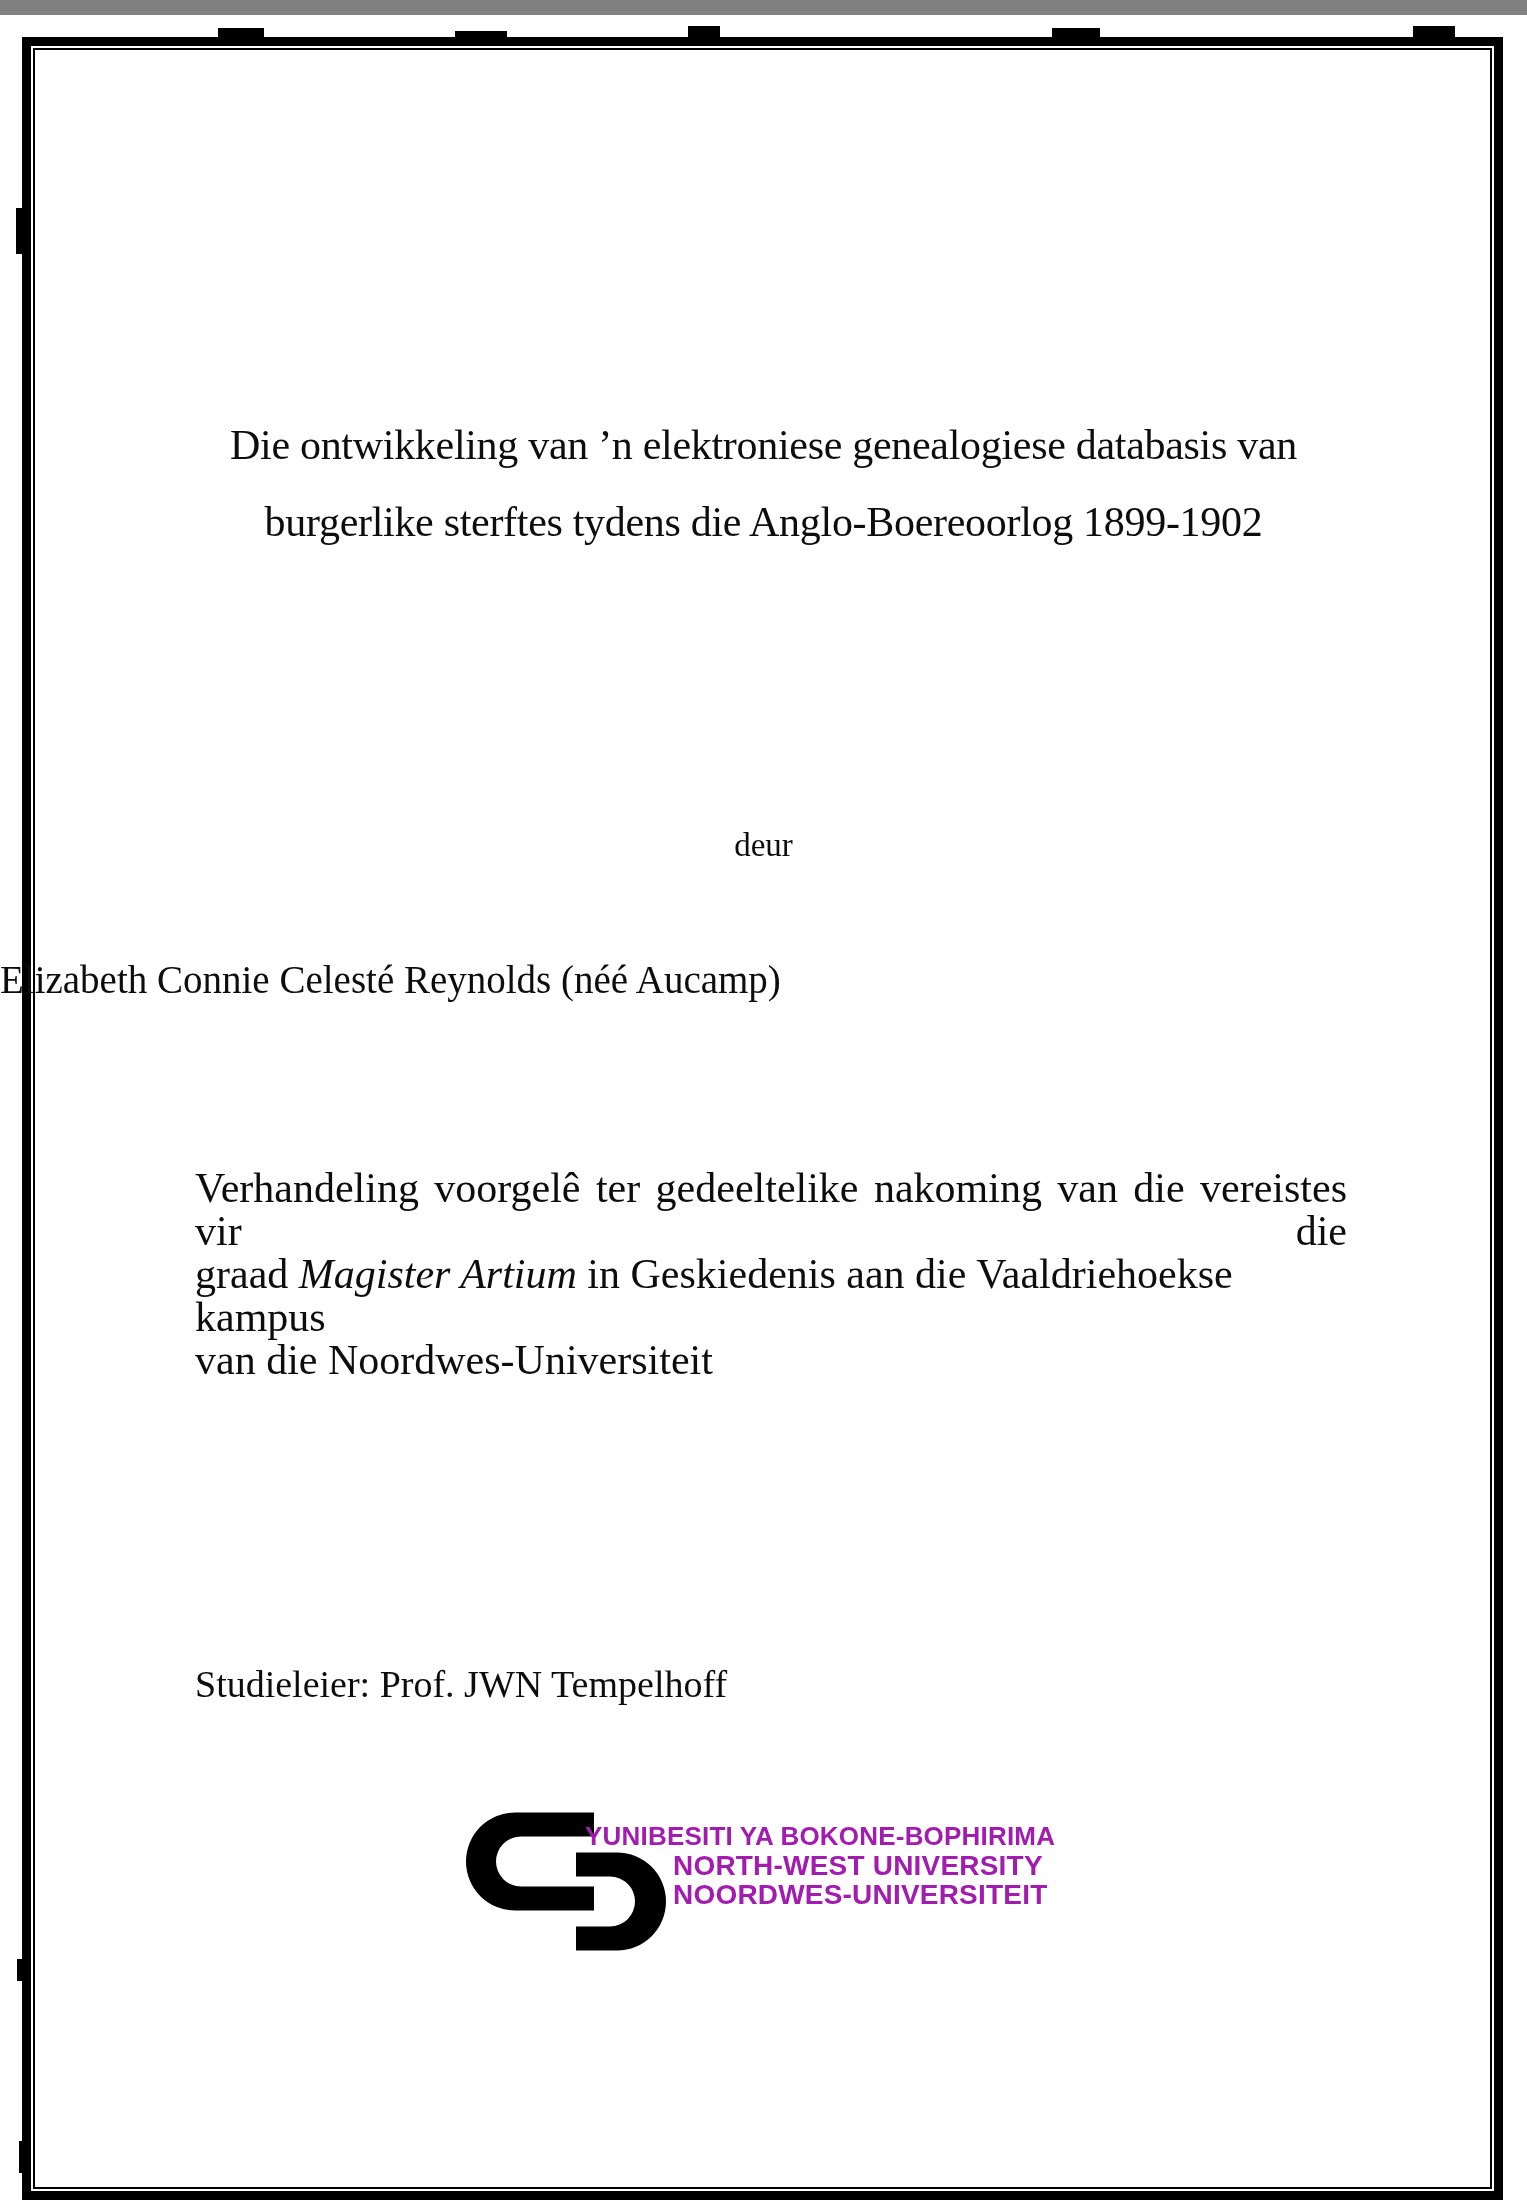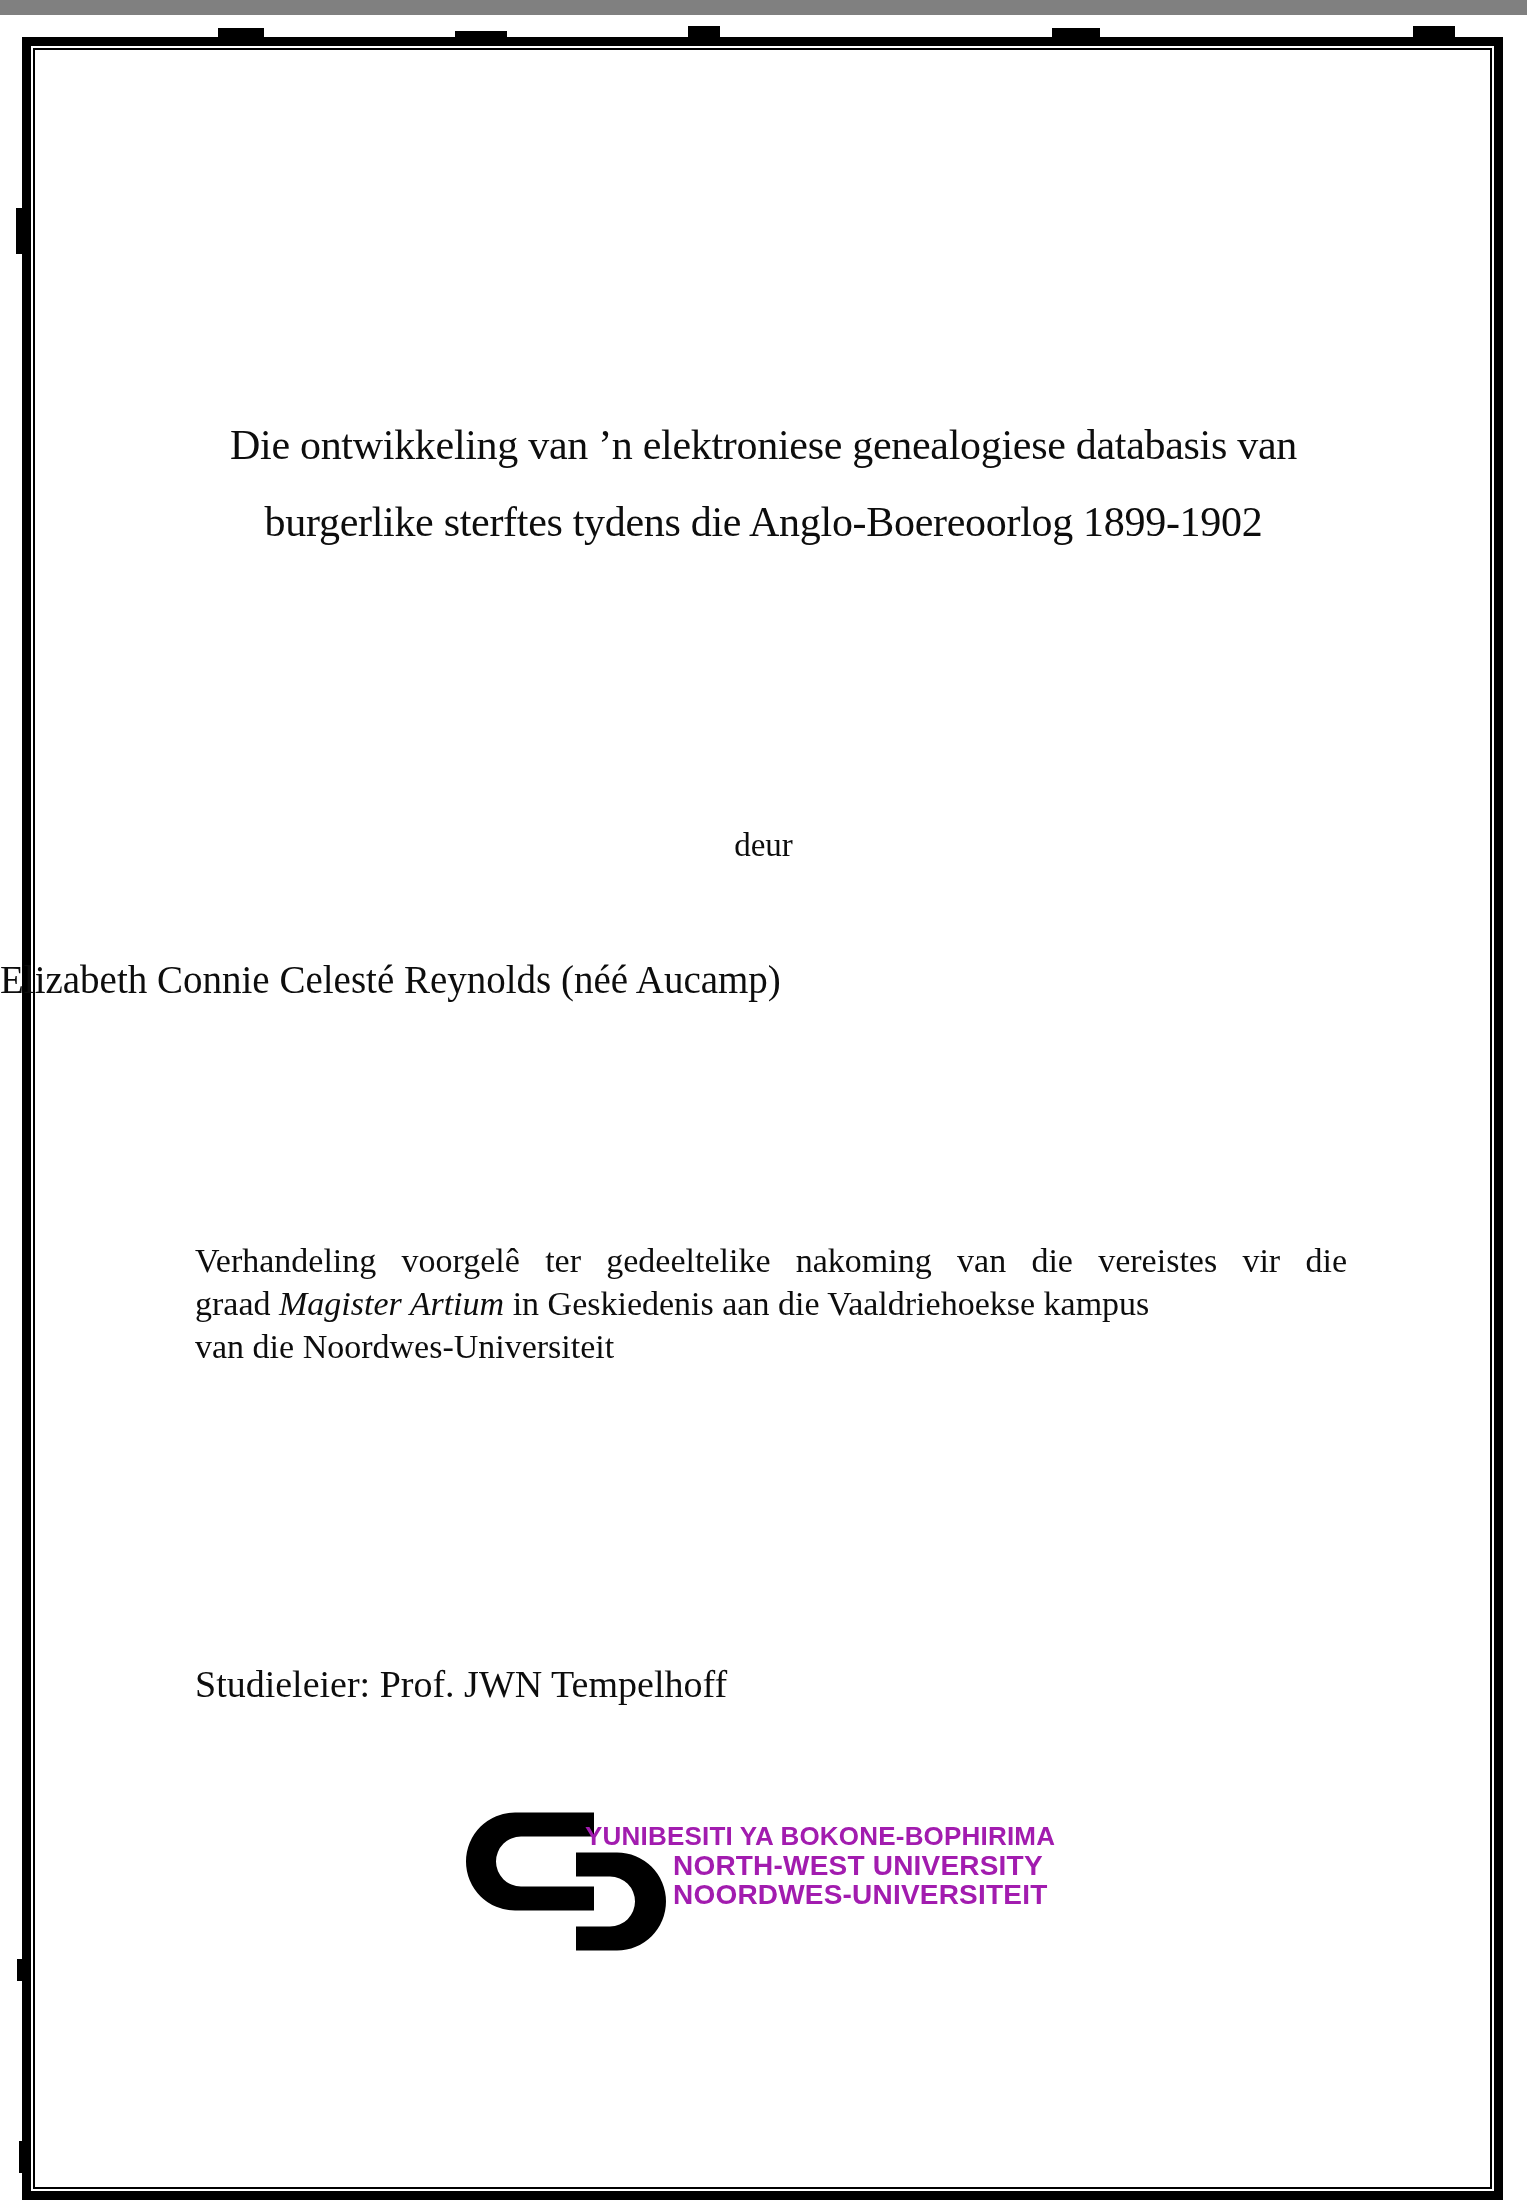--- a/index.html
+++ b/index.html
@@ -59,23 +59,23 @@
   }
   .author {
     position: absolute;
     left: 0; right: 0;
     top: 942px;
     font-size: 39px;
   }
   .statement {
     position: absolute;
     left: 195px;
-    top: 1224px;
+    top: 1152px;
     width: 1152px;
-    font-size: 34px;
+    font-size: 42px;
     line-height: 43px;
   }
   .statement .justified {
     text-align: justify;
     text-align-last: justify;
   }
   .statement .italic { font-style: italic; }
   .supervisor-block {
     position: absolute;
     left: 195px;

